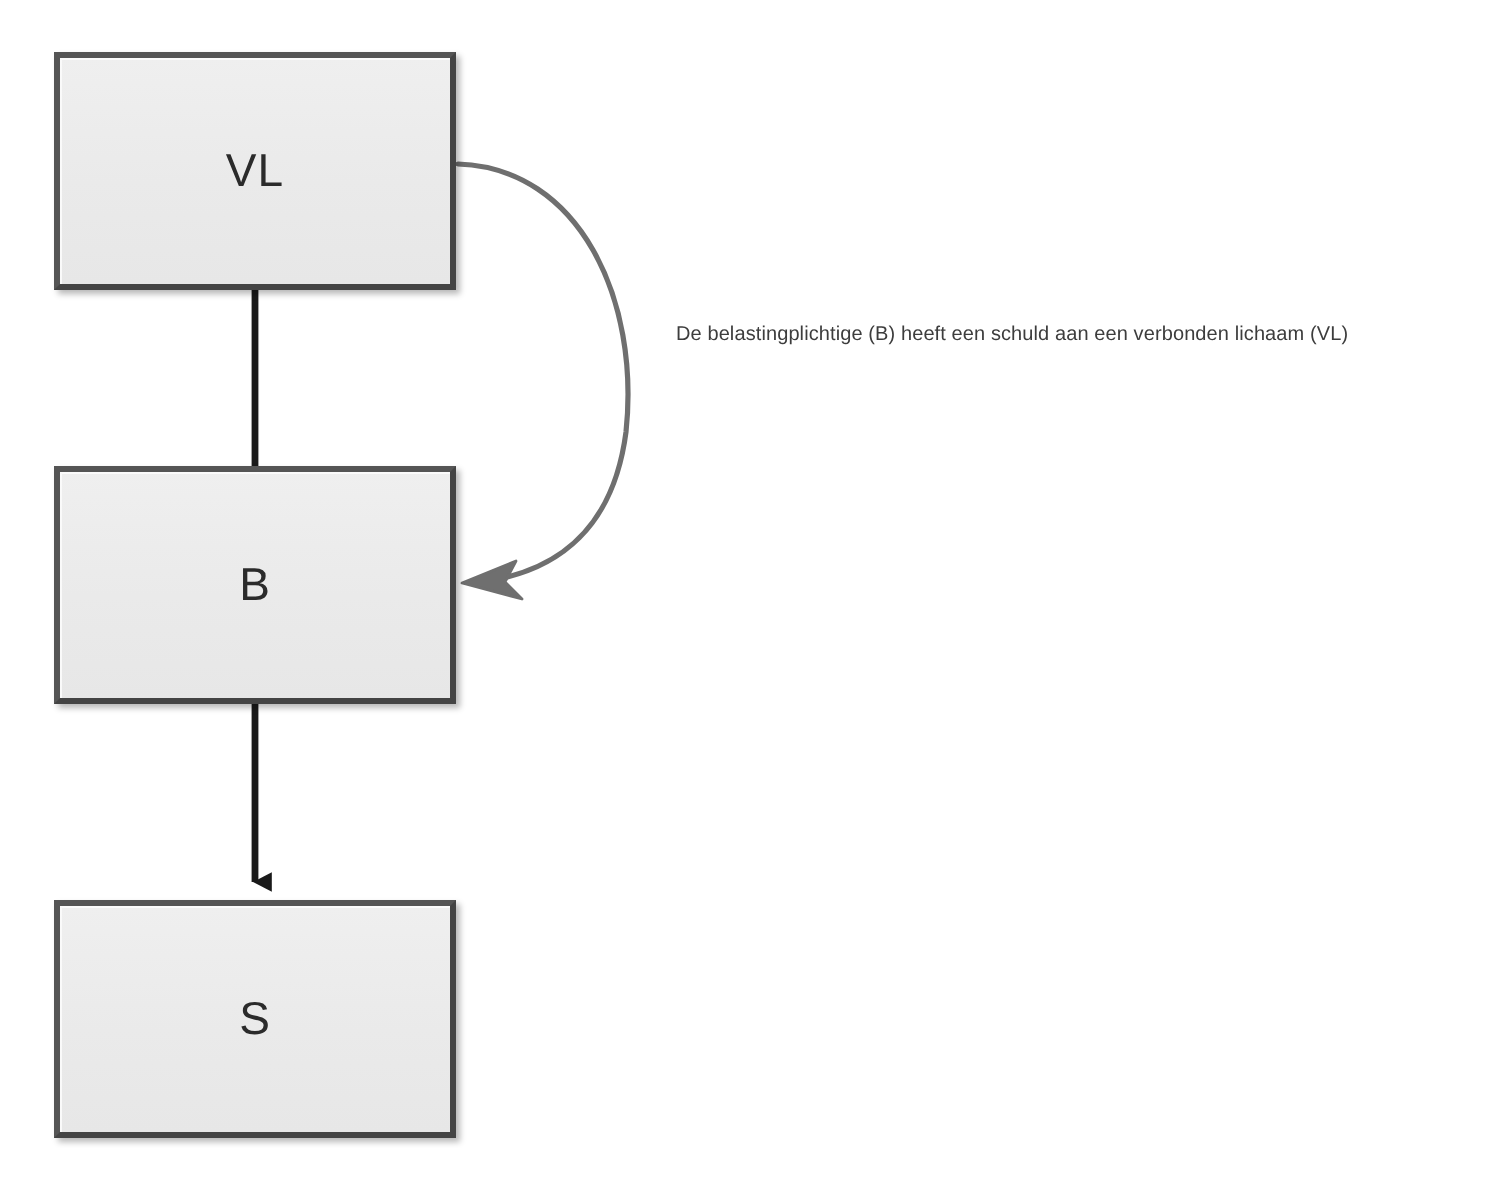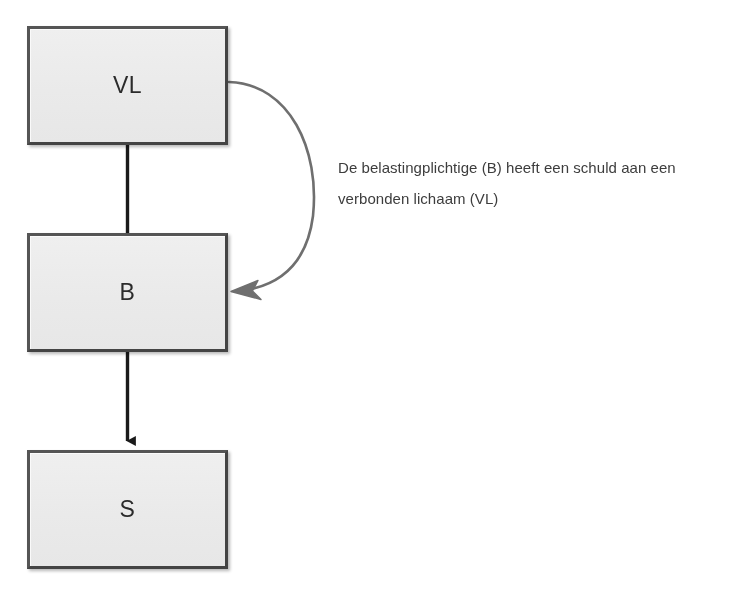--- a/index.html
+++ b/index.html
@@ -66,21 +66,21 @@
     top: 0;
     width: 747px;
     height: 600px;
     z-index: 2;
   }
 
   
   .annotation {
     position: absolute;
     color: #3d3d3d;
-    font-size: 15px;
+    font-size: 10px;
     line-height: 30.5px;
     letter-spacing: 0.05px;
     white-space: pre-line;
     z-index: 4;
   }
   #annotation-debt   { left: 338px; top: 153px; width: 400px; }
   #annotation-split  { left: 338px; top: 337px; width: 400px; }
 </style>
 </head>
 <body>

